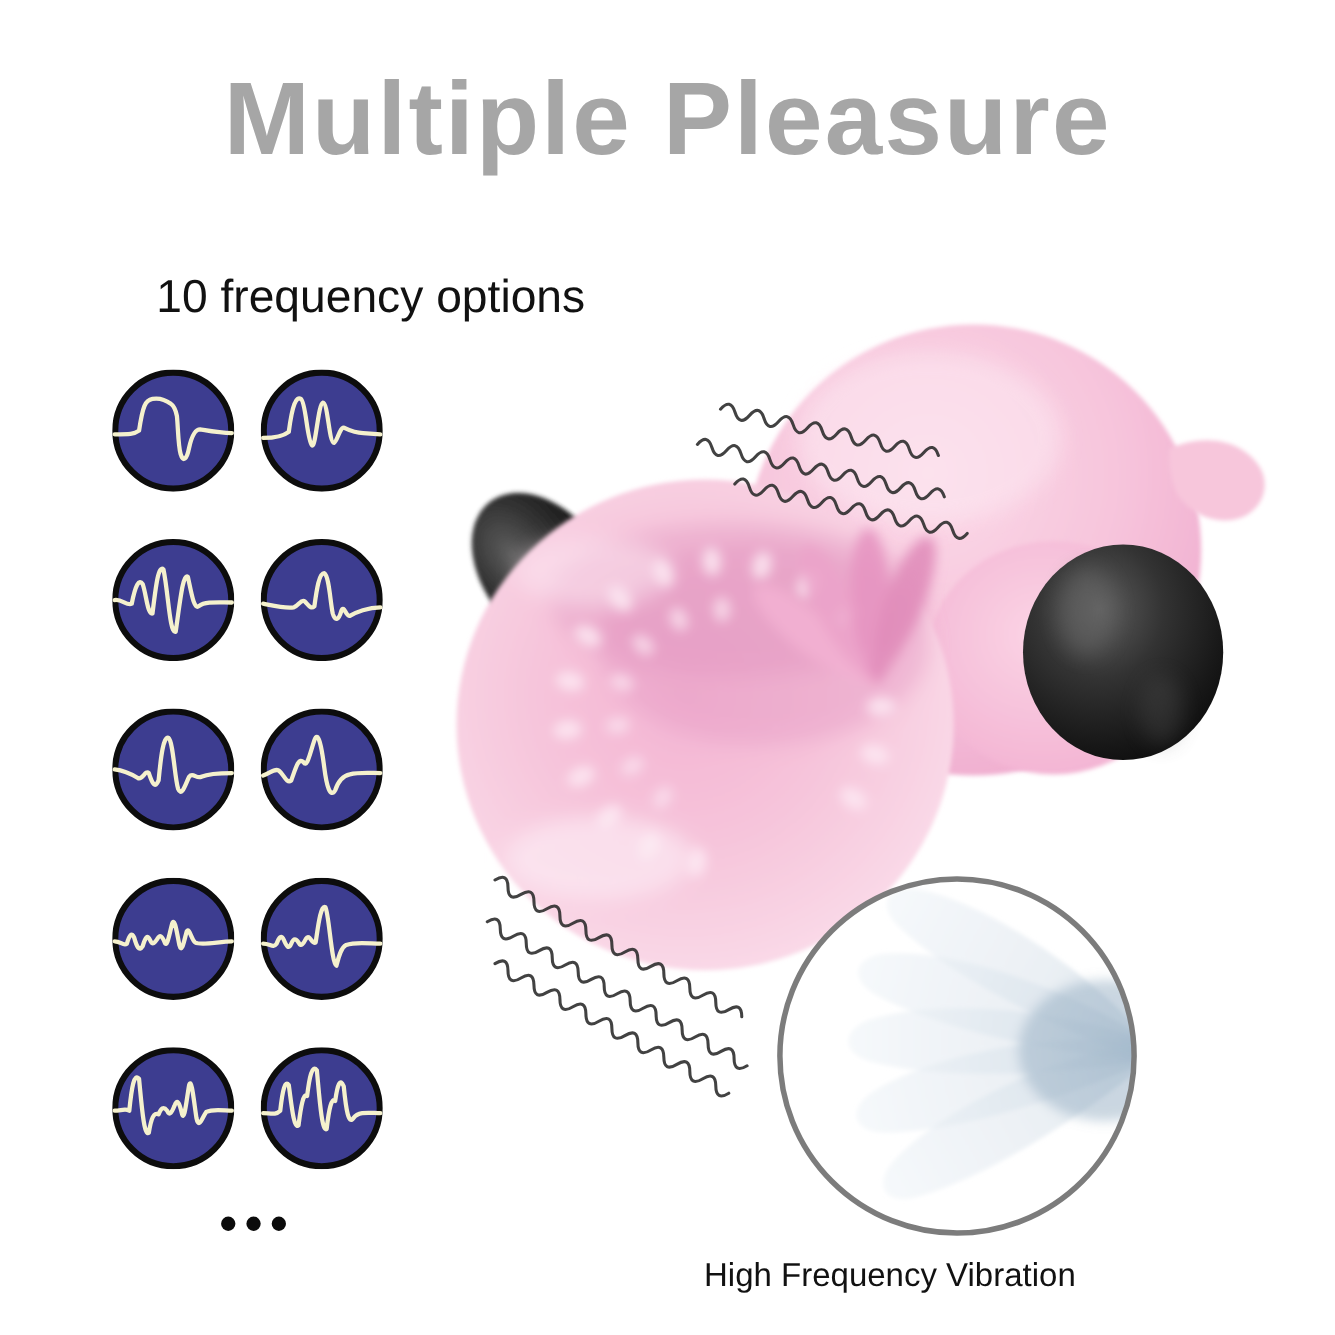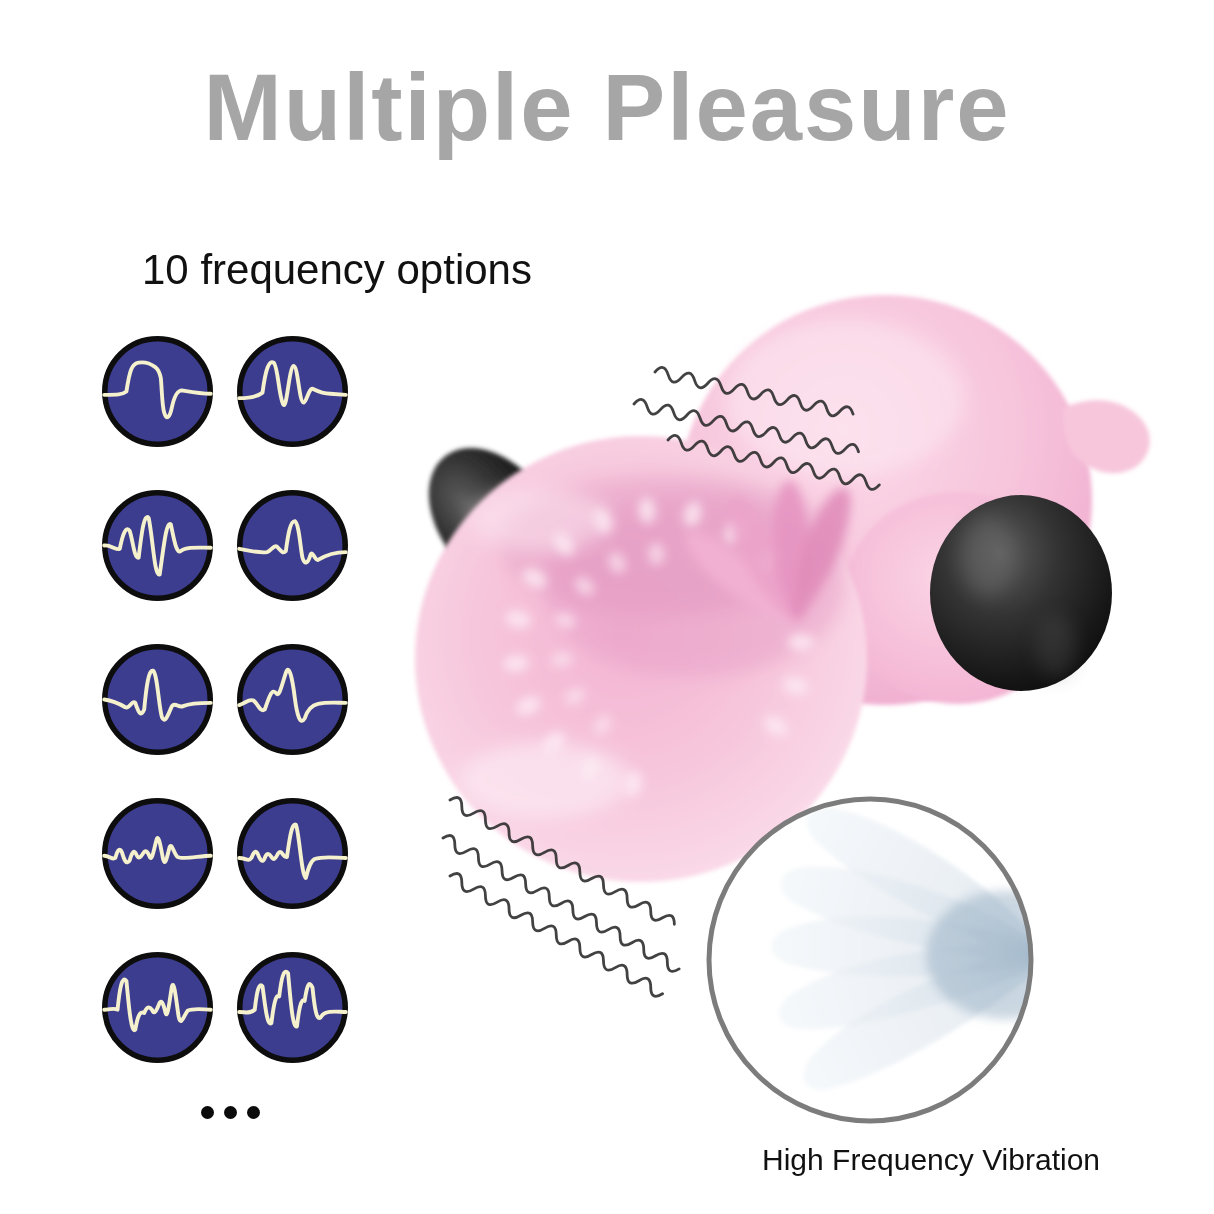--- a/index.html
+++ b/index.html
@@ -7,21 +7,21 @@
           font-family:"Liberation Sans", sans-serif;}
   .title{position:absolute;top:54px;left:0;width:100%;text-align:center;
          font-size:94px;font-weight:bold;letter-spacing:2px;color:var(--title-gray,#a6a6a6);}
   .subtitle{position:absolute;top:246px;left:97px;font-size:42px;color:var(--text-black,#111);margin-left:45px;}
   .wave-grid{position:absolute;left:102px;top:336px;display:grid;
              grid-template-columns:111px 111px;grid-auto-rows:111px;column-gap:24px;row-gap:43px;}
   .wave-circle{width:111px;height:111px;}
   .wave-circle svg{display:block;width:111px;height:111px;}
   .dots{position:absolute;left:201px;top:1106px;display:flex;gap:10px;}
   .dots span{width:13px;height:13px;border-radius:50%;background:#0b0b0b;display:block;}
-  .caption{position:absolute;top:1143px;left:640px;width:460px;text-align:right;
+  .caption{position:absolute;top:1143px;left:640px;width:460px;text-align:left;
            font-size:30px;color:var(--text-black,#141414);}
   svg.product{position:absolute;left:0;top:0;}
 </style>
 </head>
 <body>
 
 <div class="canvas">
 
   <div class="title">Multiple Pleasure</div>
 

